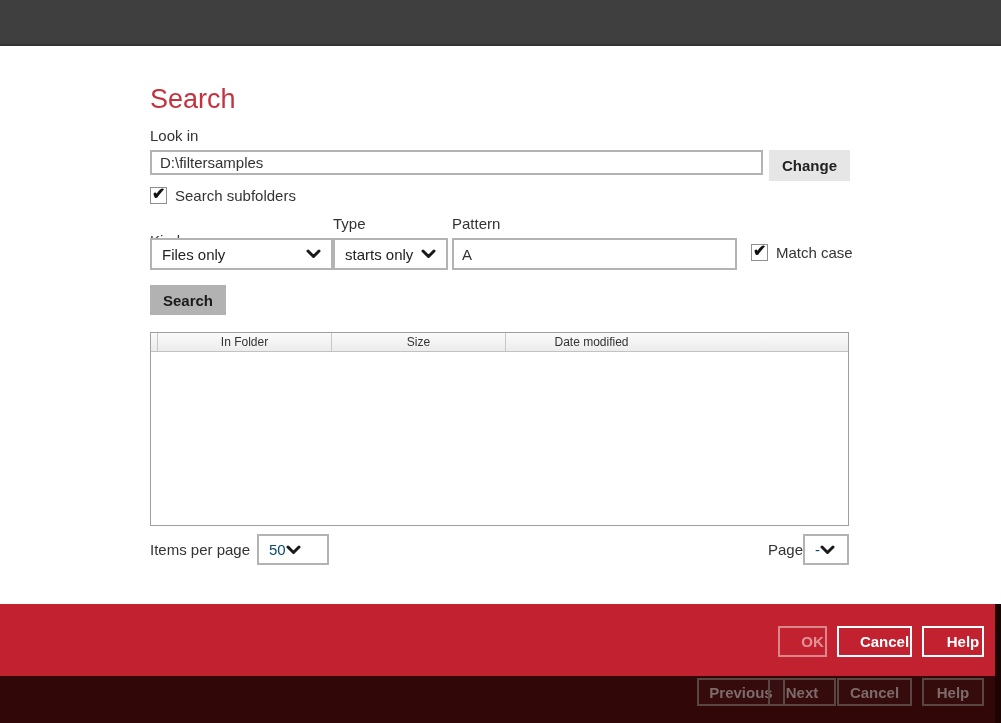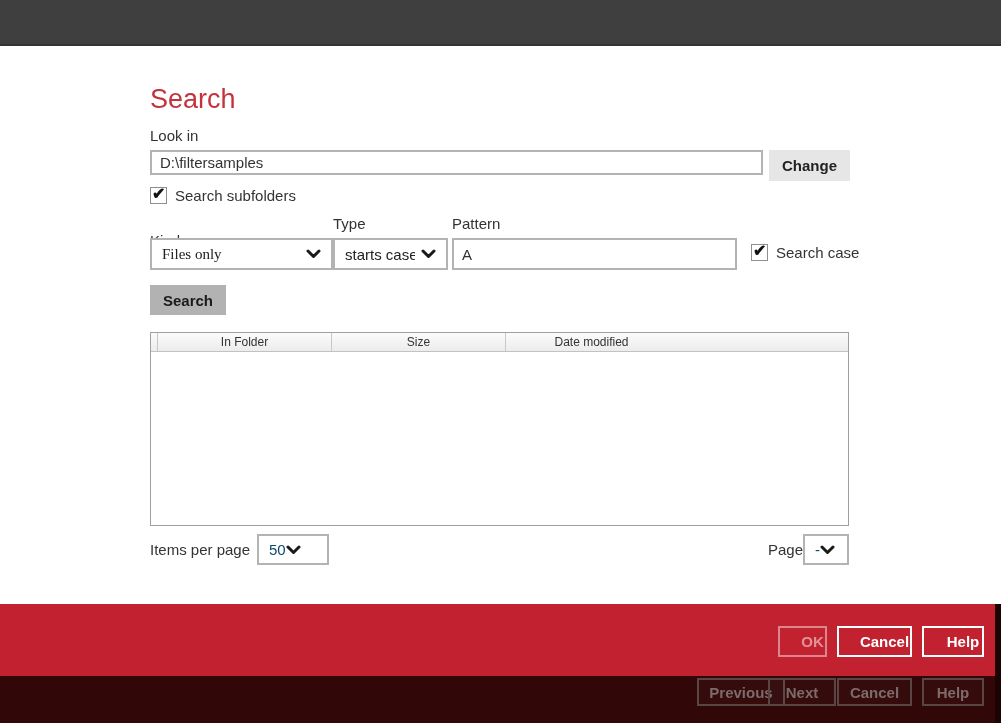--- a/index.html
+++ b/index.html
@@ -51,21 +51,21 @@
   .lbl-kind    { left: 150px; top: 215px; margin-top: 17px; }
   .lbl-type    { left: 333px; top: 215px; }
   .lbl-pattern { left: 452px; top: 215px; }
   .select-box {
     position: absolute; top: 238px; height: 32px; border: 2px solid #b3b3b3;
     background: #fff; display: flex; align-items: center;
     padding: 0 10px; font-size: 15px; color: #222; cursor: pointer;
   }
   .select-box .sel-text { flex: 1 1 auto; white-space: nowrap; overflow: hidden; }
   .select-box svg { flex: 0 0 auto; margin-left: 6px; }
-  .sel-kind { left: 150px; width: 183px; font-family: Liberation Serif, serif; }
+  .sel-kind { left: 150px; width: 183px; }
   .sel-type { left: 333px; width: 115px; }
   .pattern-input { left: 452px; top: 238px; width: 285px; height: 32px; }
   .search-btn {
     position: absolute; left: 150px; top: 285px; width: 76px; height: 30px;
     background: #b2b2b2; border: none; font-family: "Liberation Sans", sans-serif;
     font-size: 15px; font-weight: 600; color: #1a1a1a; cursor: pointer;
   }
   
   .results-table {
     position: absolute; left: 150px; top: 332px; width: 699px; height: 194px;
@@ -154,33 +154,33 @@
 <div class="field-label lbl-pattern">Pattern</div>
 
 <div class="select-box sel-kind">
   <span class="sel-text">Files only</span>
   <svg width="15" height="10" viewBox="0 0 15 10">
     <polyline points="2,2 7.5,7.5 13,2" fill="none" stroke="#1a1a1a" stroke-width="3" stroke-linecap="round" stroke-linejoin="round"></polyline>
   </svg>
 </div>
 
 <div class="select-box sel-type">
-  <span class="sel-text">starts case</span>
+  <span class="sel-text">starts only</span>
   <svg width="15" height="10" viewBox="0 0 15 10">
     <polyline points="2,2 7.5,7.5 13,2" fill="none" stroke="#1a1a1a" stroke-width="3" stroke-linecap="round" stroke-linejoin="round"></polyline>
   </svg>
 </div>
 
 <input class="input-box pattern-input" type="text" value="A" style="">
 
 <div class="checkbox-row cb-matchcase">
   <span class="checkbox">
     <span class="check">✔</span>
   </span>
-  <span class="checkbox-label">Search case</span>
+  <span class="checkbox-label">Match case</span>
 </div>
 
 <button class="search-btn">Search</button>
 
 <div class="results-table">
   <div class="results-header">
     <div class="hcell spacer"></div>
     <div class="hcell c-folder">In Folder</div>
     <div class="hcell c-size">Size</div>
     <div class="hcell c-date">Date modified</div>

